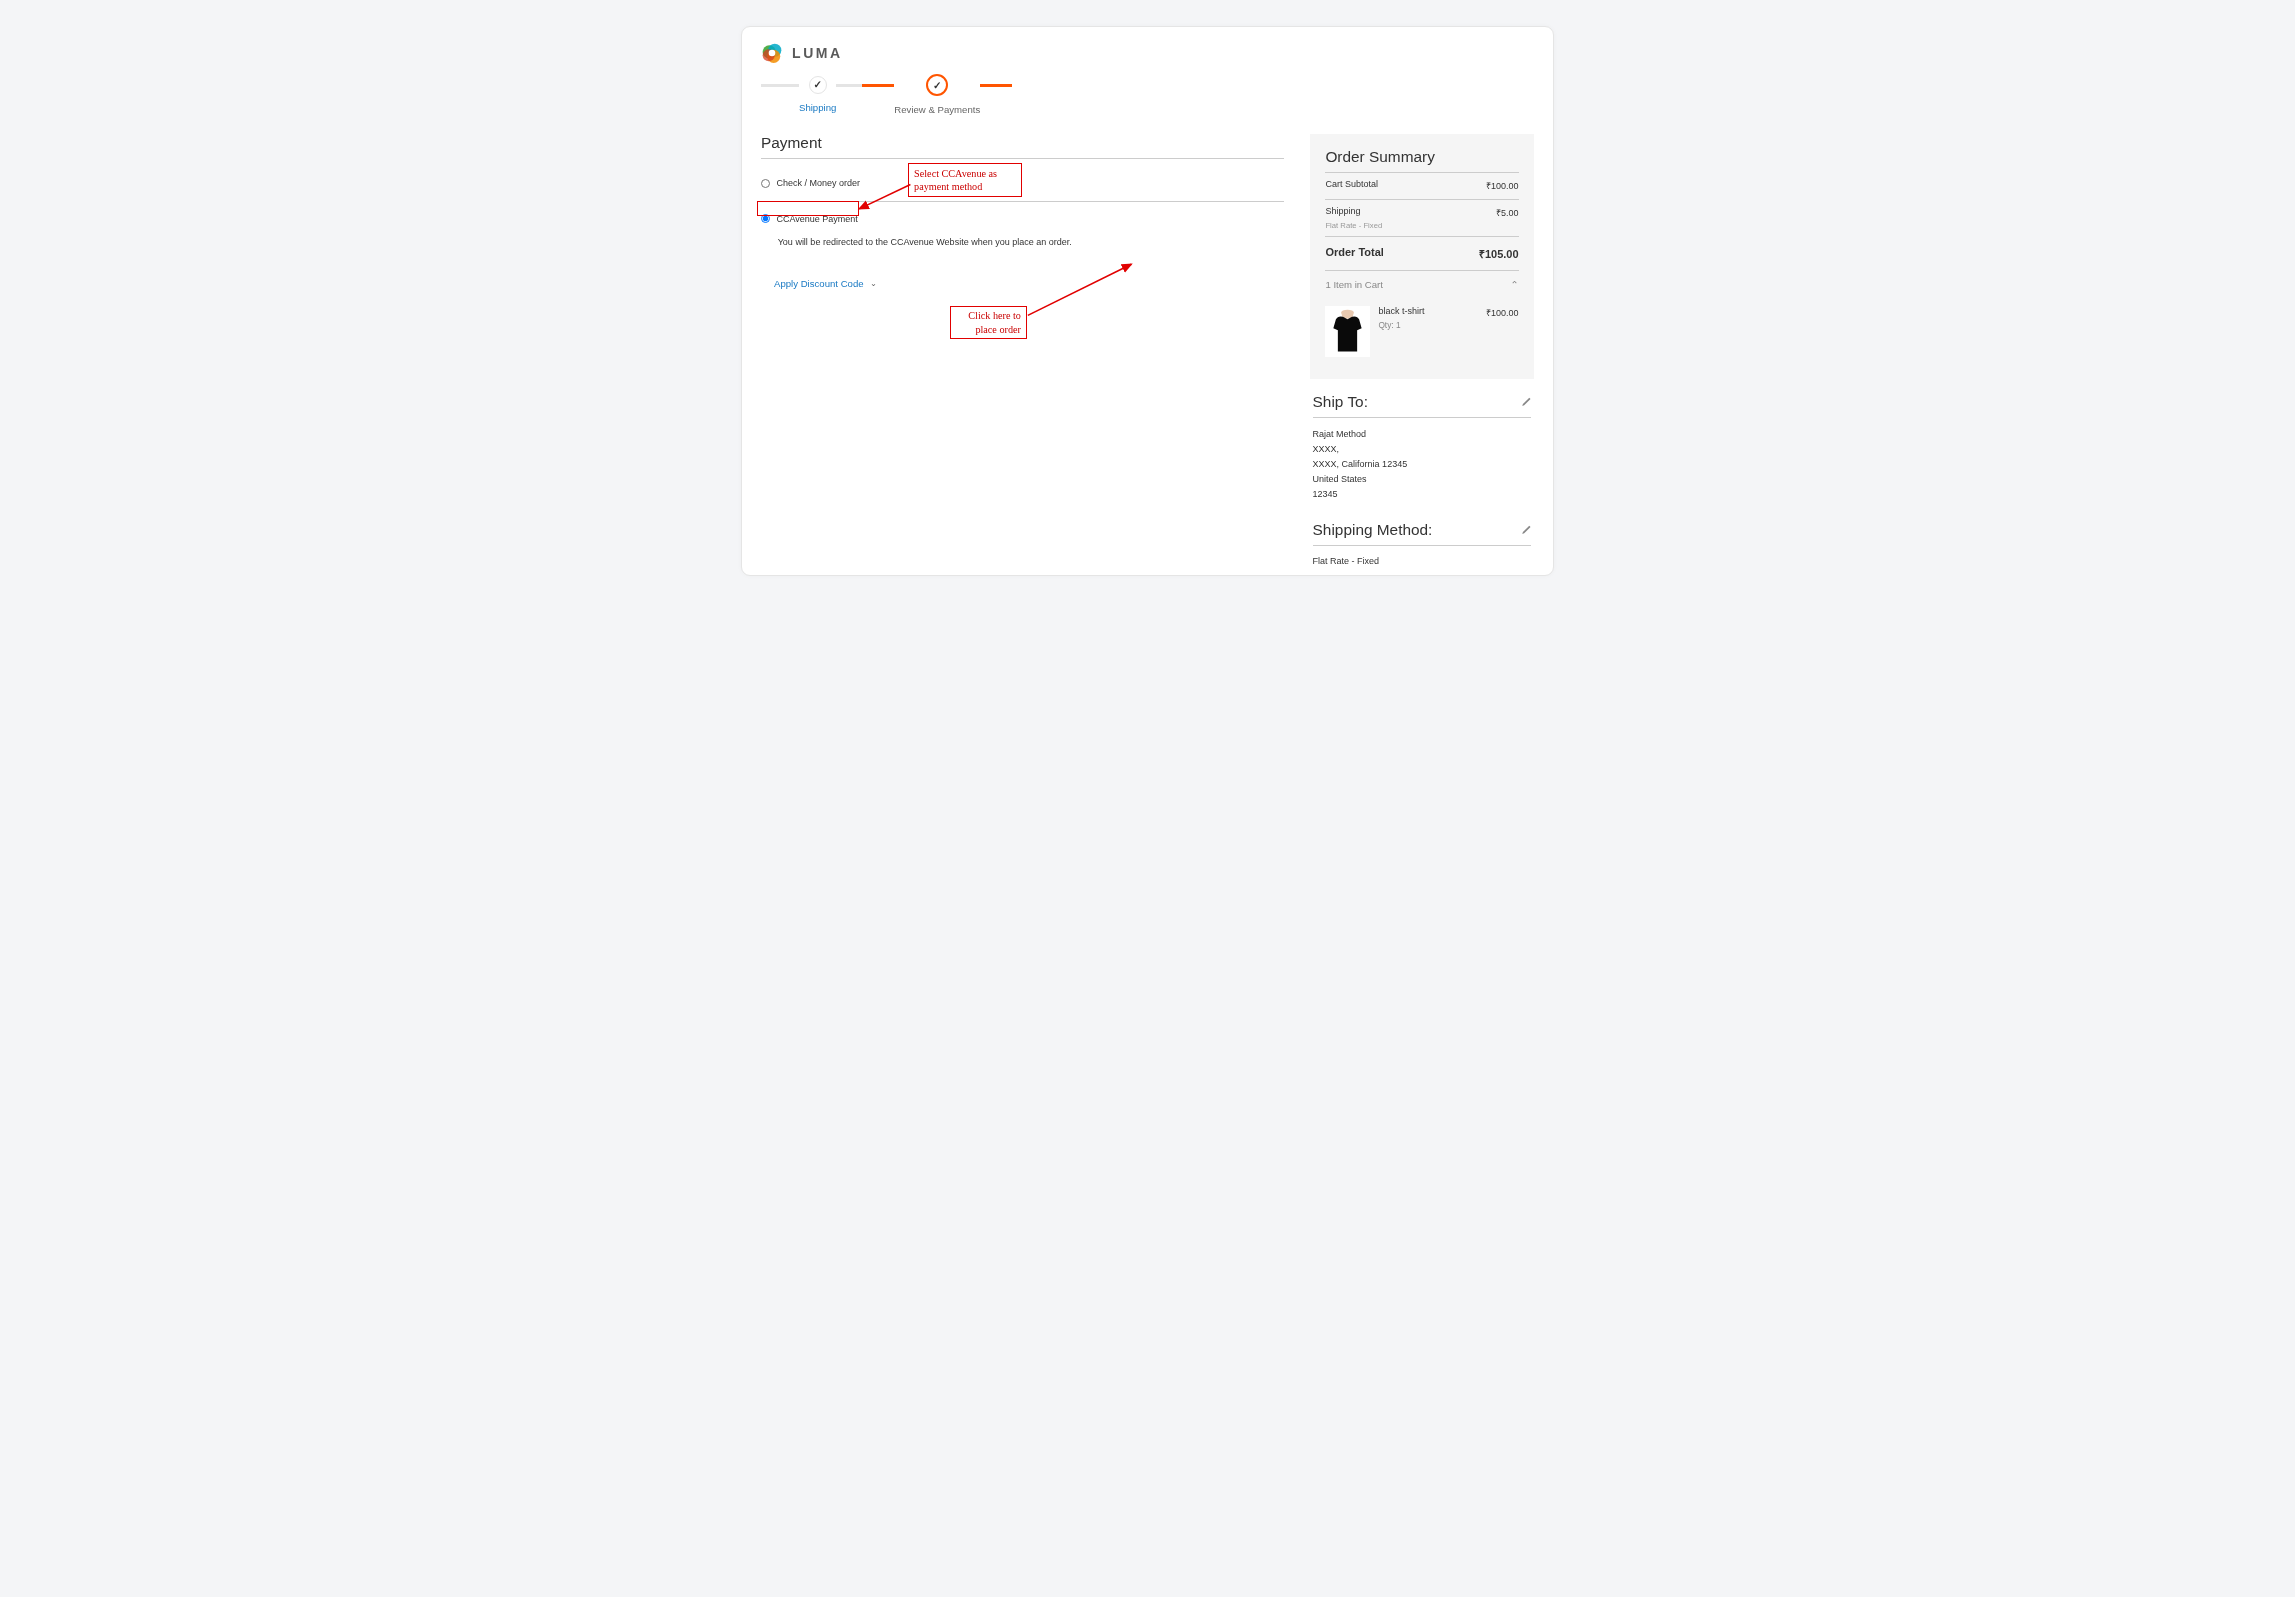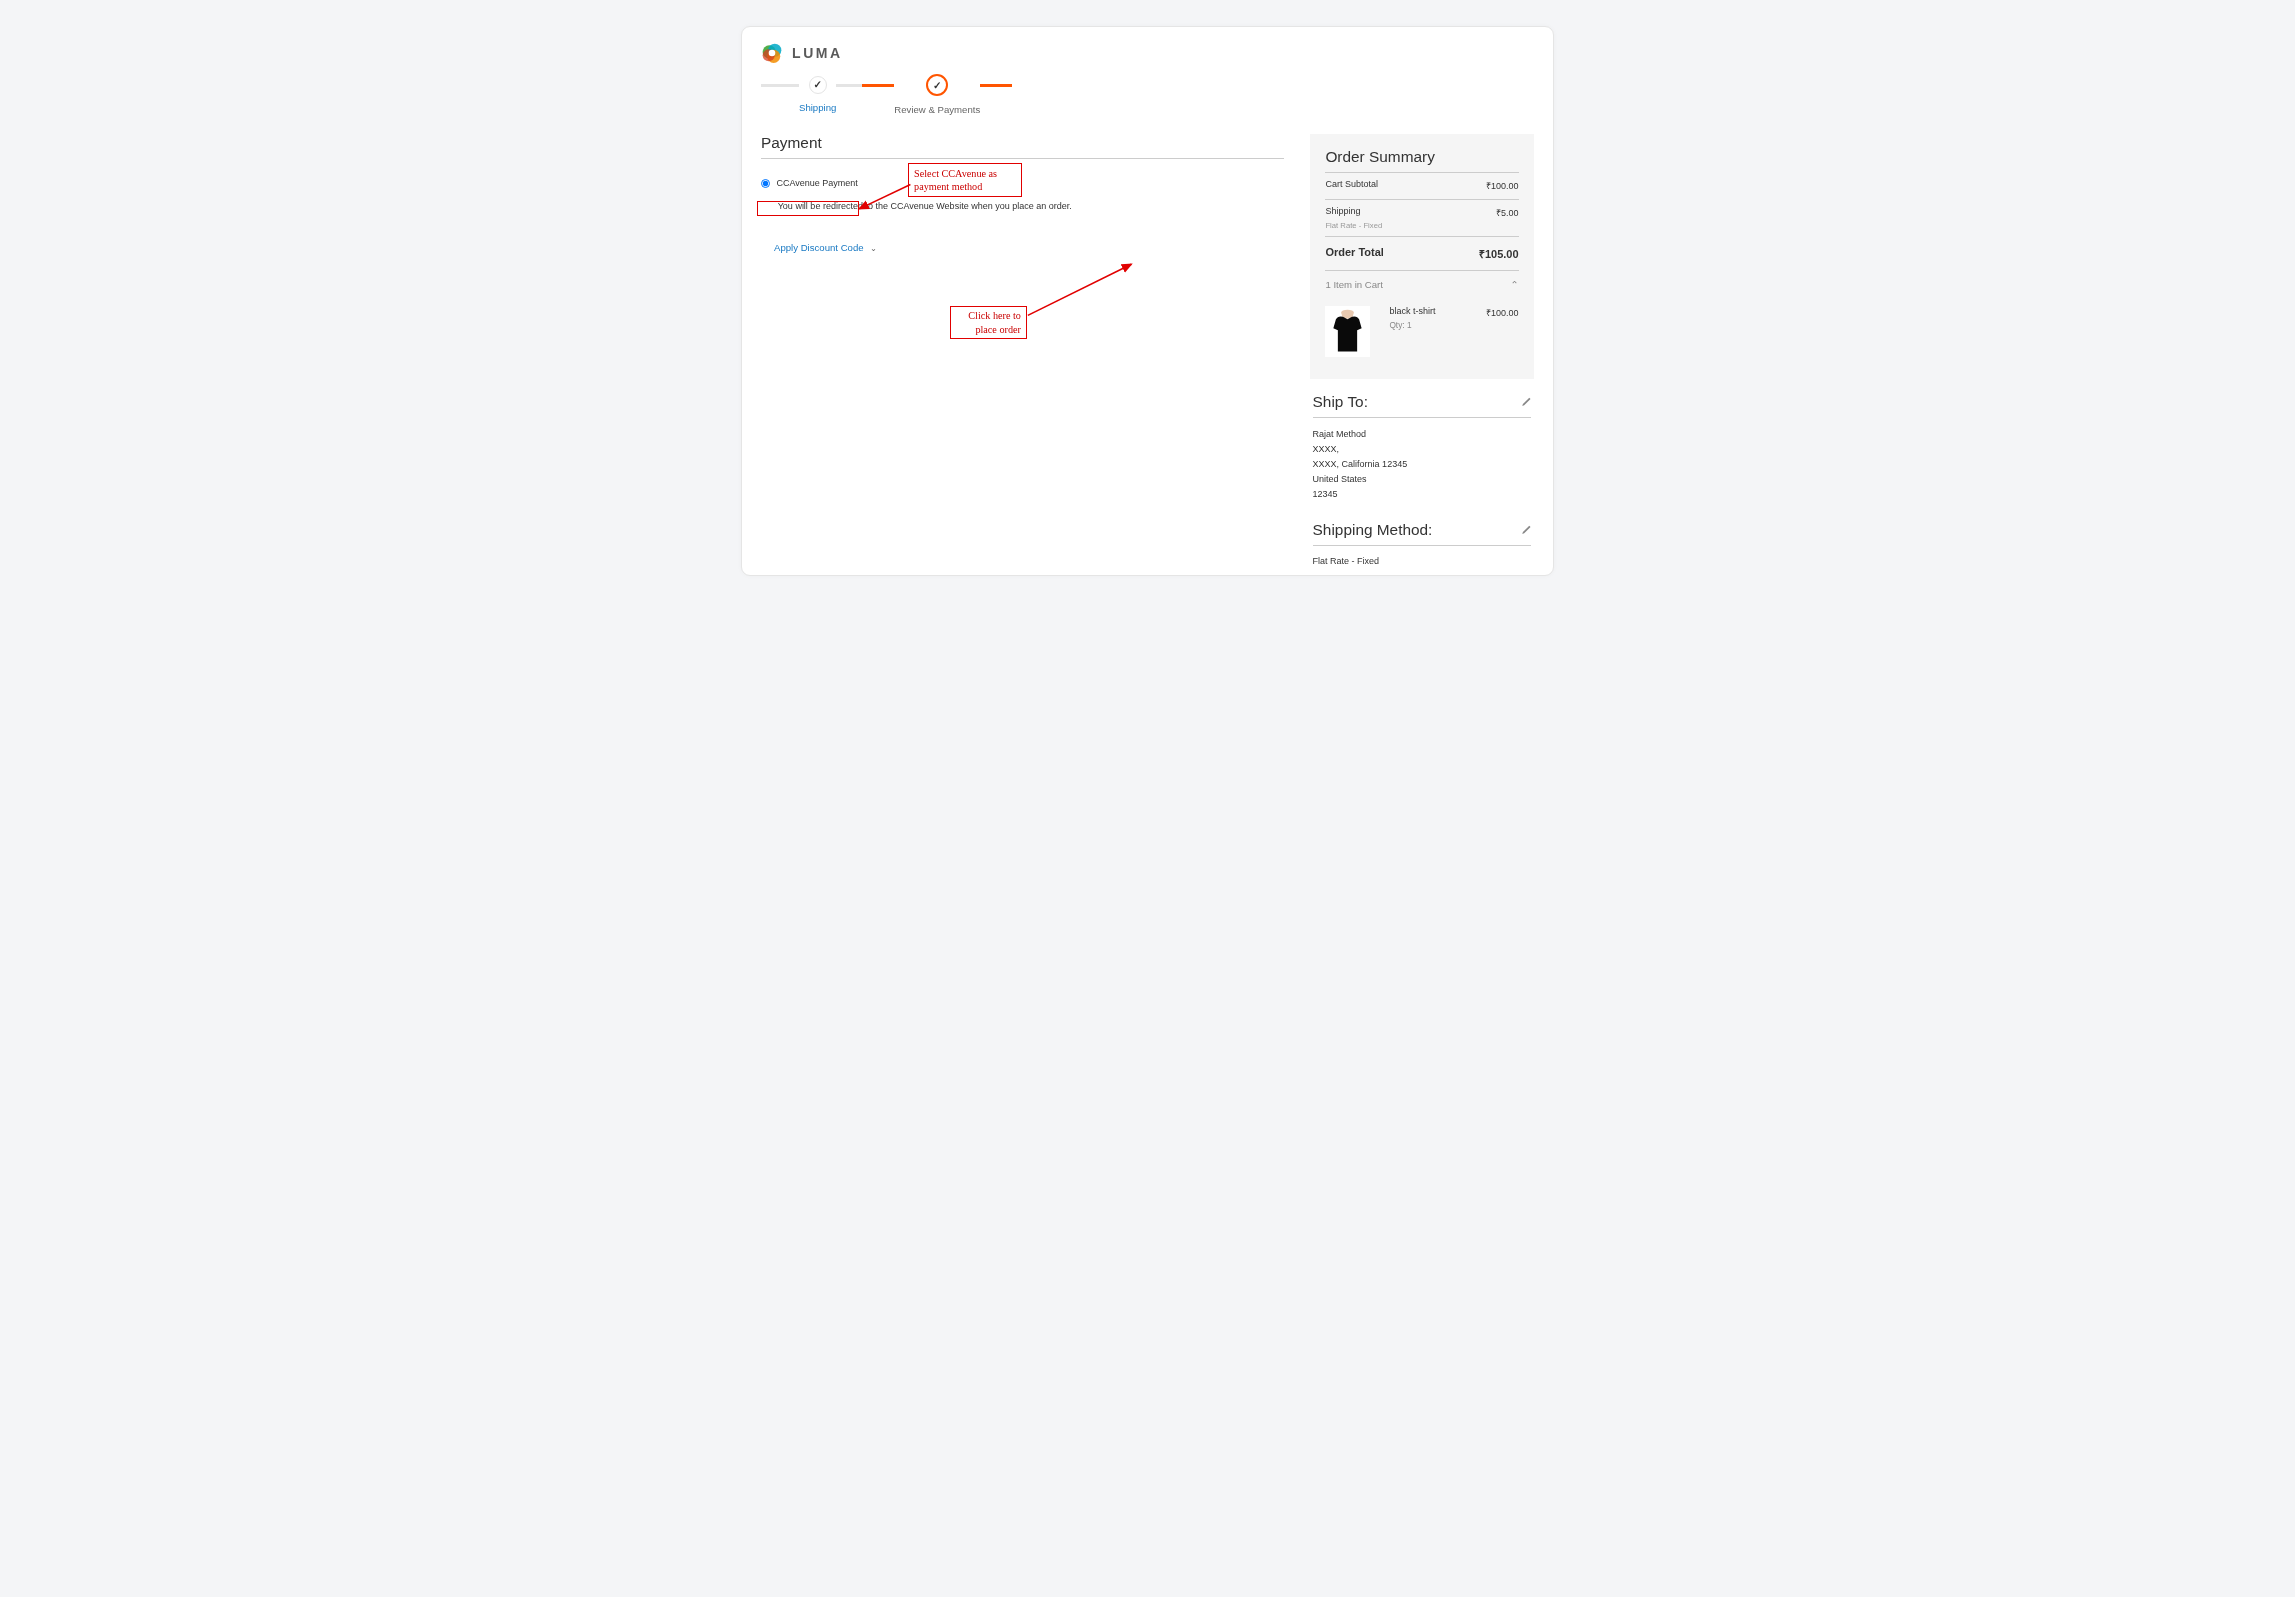--- a/index.html
+++ b/index.html
@@ -37,21 +37,21 @@
   .chev { font-size: 8.3px; color: #666; }
 
   
   .summary-box { background: #f5f5f5; padding: 14px 15.4px 6.4px 15.4px; margin-bottom: 14px; }
   .summary-title { font-size: 15.4px; font-weight: 300; color: #333; padding-bottom: 6.4px; border-bottom: 0.6px solid #ccc; }
   .summary-line { display: flex; justify-content: space-between; font-size: 9px; color: #333; padding: 6.4px 0 0 0; }
   .summary-line.sub { color: #999; font-size: 7.7px; padding: 1.3px 0 6.4px 0; border-bottom: 0.6px solid #ccc; }
   .summary-line.total { font-size: 11px; font-weight: 700; padding: 9px 0; border-top: 0.6px solid #ccc; margin-top: 6.4px; }
   .summary-line.plain { border-bottom: 0.6px solid #ccc; padding-bottom: 6.4px; }
   .cart-toggle { display: flex; justify-content: space-between; align-items: center; font-size: 9.6px; color: #888; padding: 7.7px 0; border-top: 0.6px solid #ccc; cursor: pointer; }
-  .cart-item { display: flex; gap: 19px; padding: 9px 0 15.4px 0; }
+  .cart-item { display: flex; gap: 8px; padding: 9px 0 15.4px 0; }
   .prod-img { width: 45px; height: 51px; background: #fff; display: flex; align-items: center; justify-content: center; }
   .cart-info { flex: 1; }
   .cart-name { font-size: 9px; color: #333; margin-bottom: 3.8px; }
   .cart-qty { font-size: 8.3px; color: #888; }
   .cart-price { font-size: 9px; color: #333; }
 
   .ship-block { padding: 0 2.6px 16.7px 2.6px; }
   .ship-head { display: flex; justify-content: space-between; align-items: center; font-size: 15.4px; font-weight: 300; color: #333; border-bottom: 0.6px solid #ccc; padding-bottom: 6.4px; margin-bottom: 10.2px; }
   .addr-line { font-size: 9px; color: #333; margin-bottom: 5.1px; }
   .pencil { width: 10.2px; height: 10.2px; color: #888; cursor: pointer; }
@@ -90,20 +90,26 @@
       <div class="step-label">Review &amp; Payments</div>
     </div>
     <div class="seg orange" style="width:32px"></div>
   </div>
 
   <div class="content-row">
 
     <div class="main-col">
       <h1 class="page-title">Payment</h1>
 
+      <div class="pm-row">
+        <label class="pm-label">
+          <input type="radio" name="pm" style="">
+          <span>Check / Money order</span>
+        </label>
+      </div>
 
       <div class="pm-row" style="border-bottom:none;padding-bottom:0">
         <label class="pm-label">
           <input type="radio" name="pm" checked="" style="">
           <span>CCAvenue Payment</span>
         </label>
         <div class="redirect-note">You will be redirected to the CCAvenue Website when you place an order.</div>
 
       </div>
 

